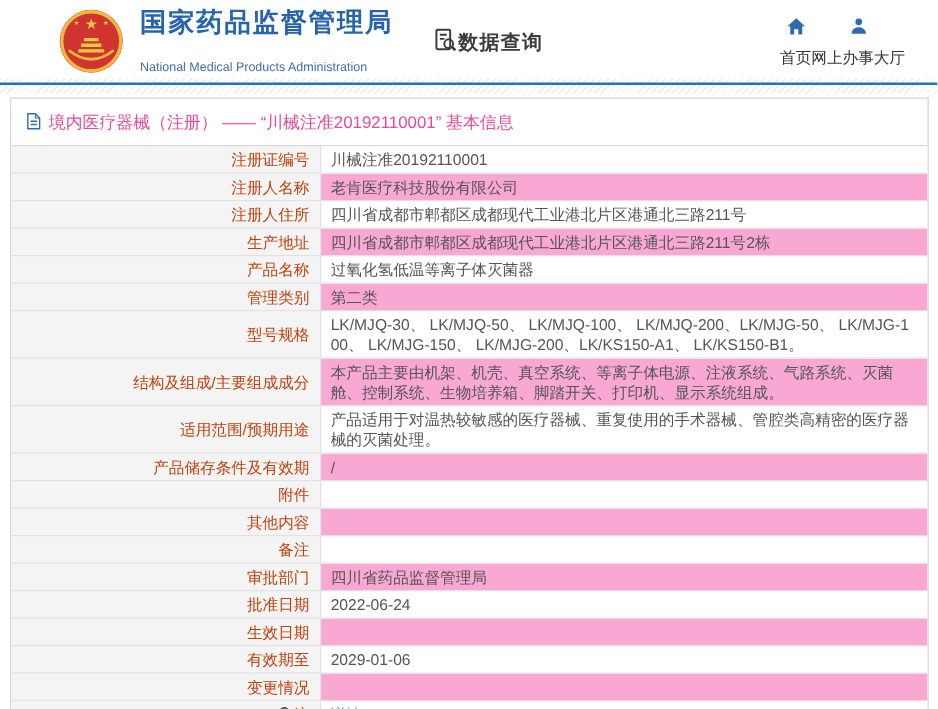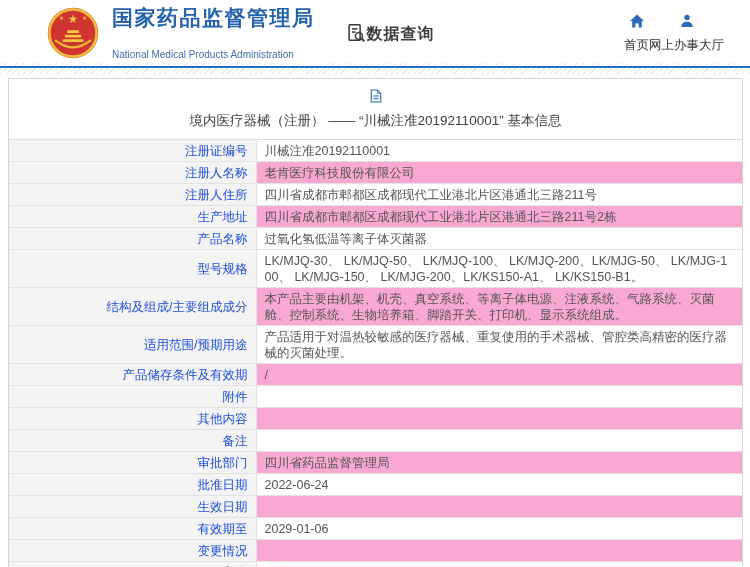--- a/index.html
+++ b/index.html
@@ -20,27 +20,27 @@
 
   
   .sep { height:12px; position:relative;
     background:repeating-linear-gradient(135deg,#ececec 0 1px,#ffffff 1px 4px); }
   .sep-line { position:absolute; left:0; right:0; top:3px; height:2px; background:#2373ba; }
 
   
   .container { margin:3px 7px 0 8px; border:1px solid #d5d5d5; border-bottom:none;
     height:491px; background:#fff; overflow:hidden; }
   .section-title { display:flex; align-items:center; gap:6px; padding:10px 12px 9px 12px;
-    font-size:13.5px; color:#404040;flex-direction:column; }
+    font-size:13.5px; color:#ec4899; }
 
   
   table { width:100%; border-collapse:collapse; table-layout:fixed; }
   td { border:1px solid #e2e2e2; padding:2.5px 8px; font-size:12.5px; line-height:16px;
     color:#555; vertical-align:middle; word-break:break-all; }
-  td.label-cell { width:247px; text-align:right; background:#f4f4f4; color:#1d4ed8;
+  td.label-cell { width:247px; text-align:right; background:#f4f4f4; color:#c2410c;
     white-space:nowrap; overflow:hidden; }
   td.value-cell { background:#fff; }
   td.value-cell.zebra { background:#f9a8d4; }
   .note-icon { display:inline-block; vertical-align:-1px; margin-right:2px; }
   a.link { color:#3e8ed8; text-decoration:none; cursor:pointer; }
   tr:first-child td { border-top:1px solid #dcdcdc; }
   td:first-child { border-left:none; }
   td:last-child { border-right:none; }
 </style>
 </head>
@@ -128,20 +128,24 @@
         </tr>
         <tr>
           <td class="label-cell"><span>生产地址</span></td>
           <td class="value-cell zebra"><span>四川省成都市郫都区成都现代工业港北片区港通北三路211号2栋</span></td>
         </tr>
         <tr>
           <td class="label-cell"><span>产品名称</span></td>
           <td class="value-cell"><span>过氧化氢低温等离子体灭菌器</span></td>
         </tr>
         <tr>
+          <td class="label-cell"><span>管理类别</span></td>
+          <td class="value-cell zebra"><span>第二类</span></td>
+        </tr>
+        <tr>
           <td class="label-cell"><span>型号规格</span></td>
           <td class="value-cell"><span>LK/MJQ-30、 LK/MJQ-50、 LK/MJQ-100、 LK/MJQ-200、LK/MJG-50、 LK/MJG-100、 LK/MJG-150、 LK/MJG-200、LK/KS150-A1、 LK/KS150-B1。</span></td>
         </tr>
         <tr>
           <td class="label-cell"><span>结构及组成/主要组成成分</span></td>
           <td class="value-cell zebra"><span>本产品主要由机架、机壳、真空系统、等离子体电源、注液系统、气路系统、灭菌舱、控制系统、生物培养箱、脚踏开关、打印机、显示系统组成。</span></td>
         </tr>
         <tr>
           <td class="label-cell"><span>适用范围/预期用途</span></td>
           <td class="value-cell"><span>产品适用于对温热较敏感的医疗器械、重复使用的手术器械、管腔类高精密的医疗器械的灭菌处理。</span></td>

